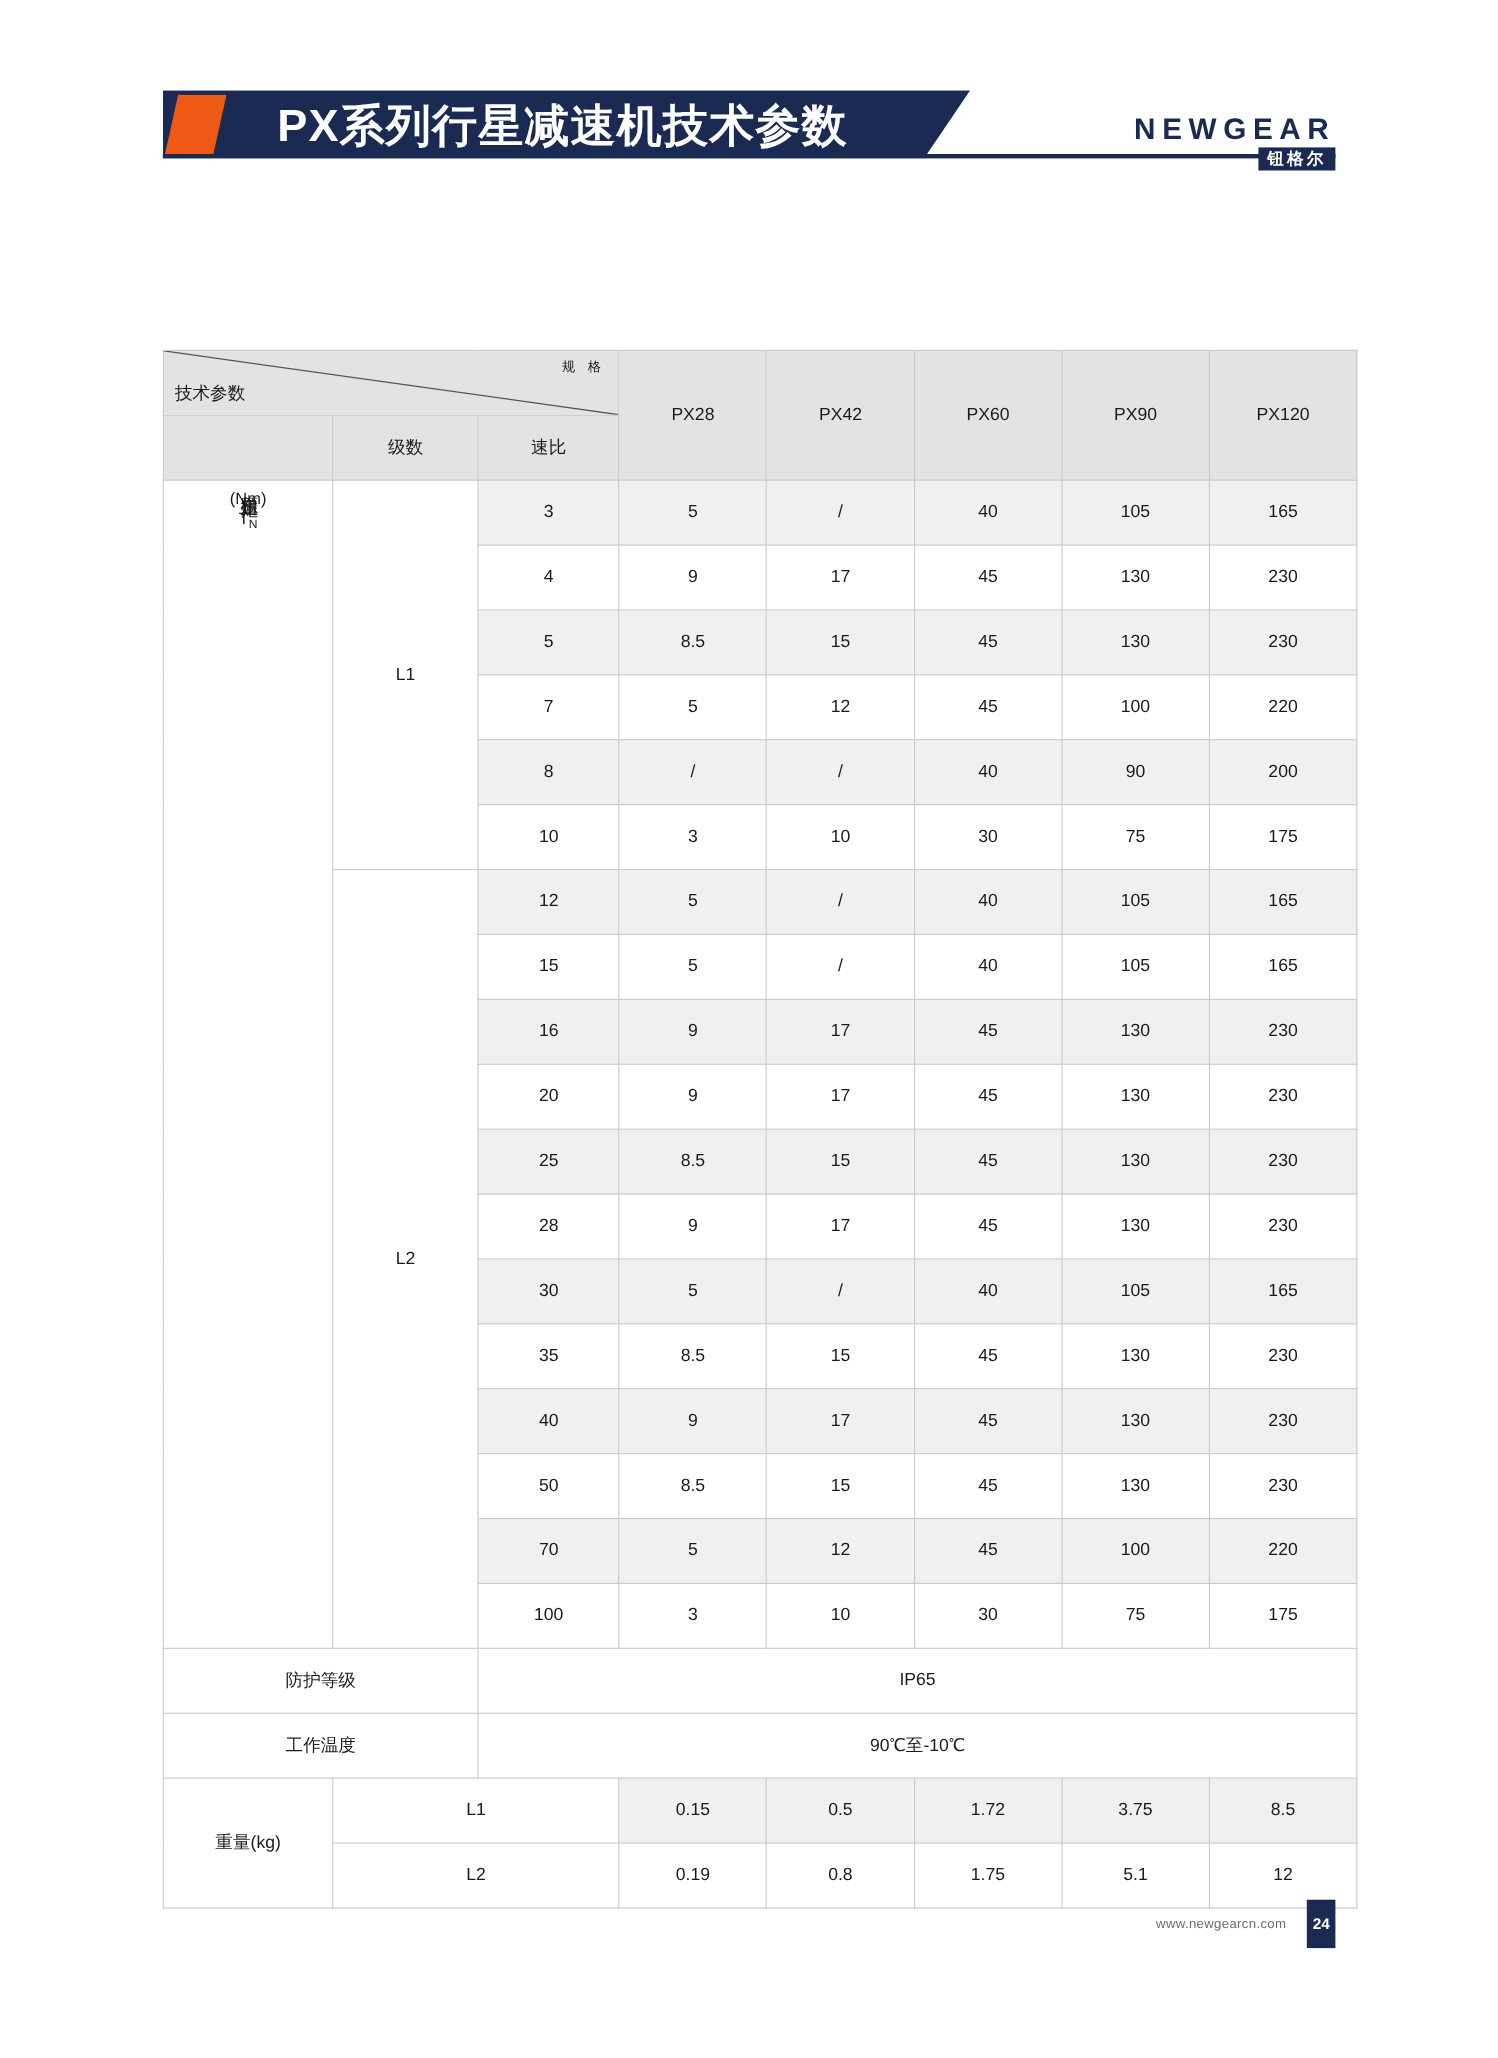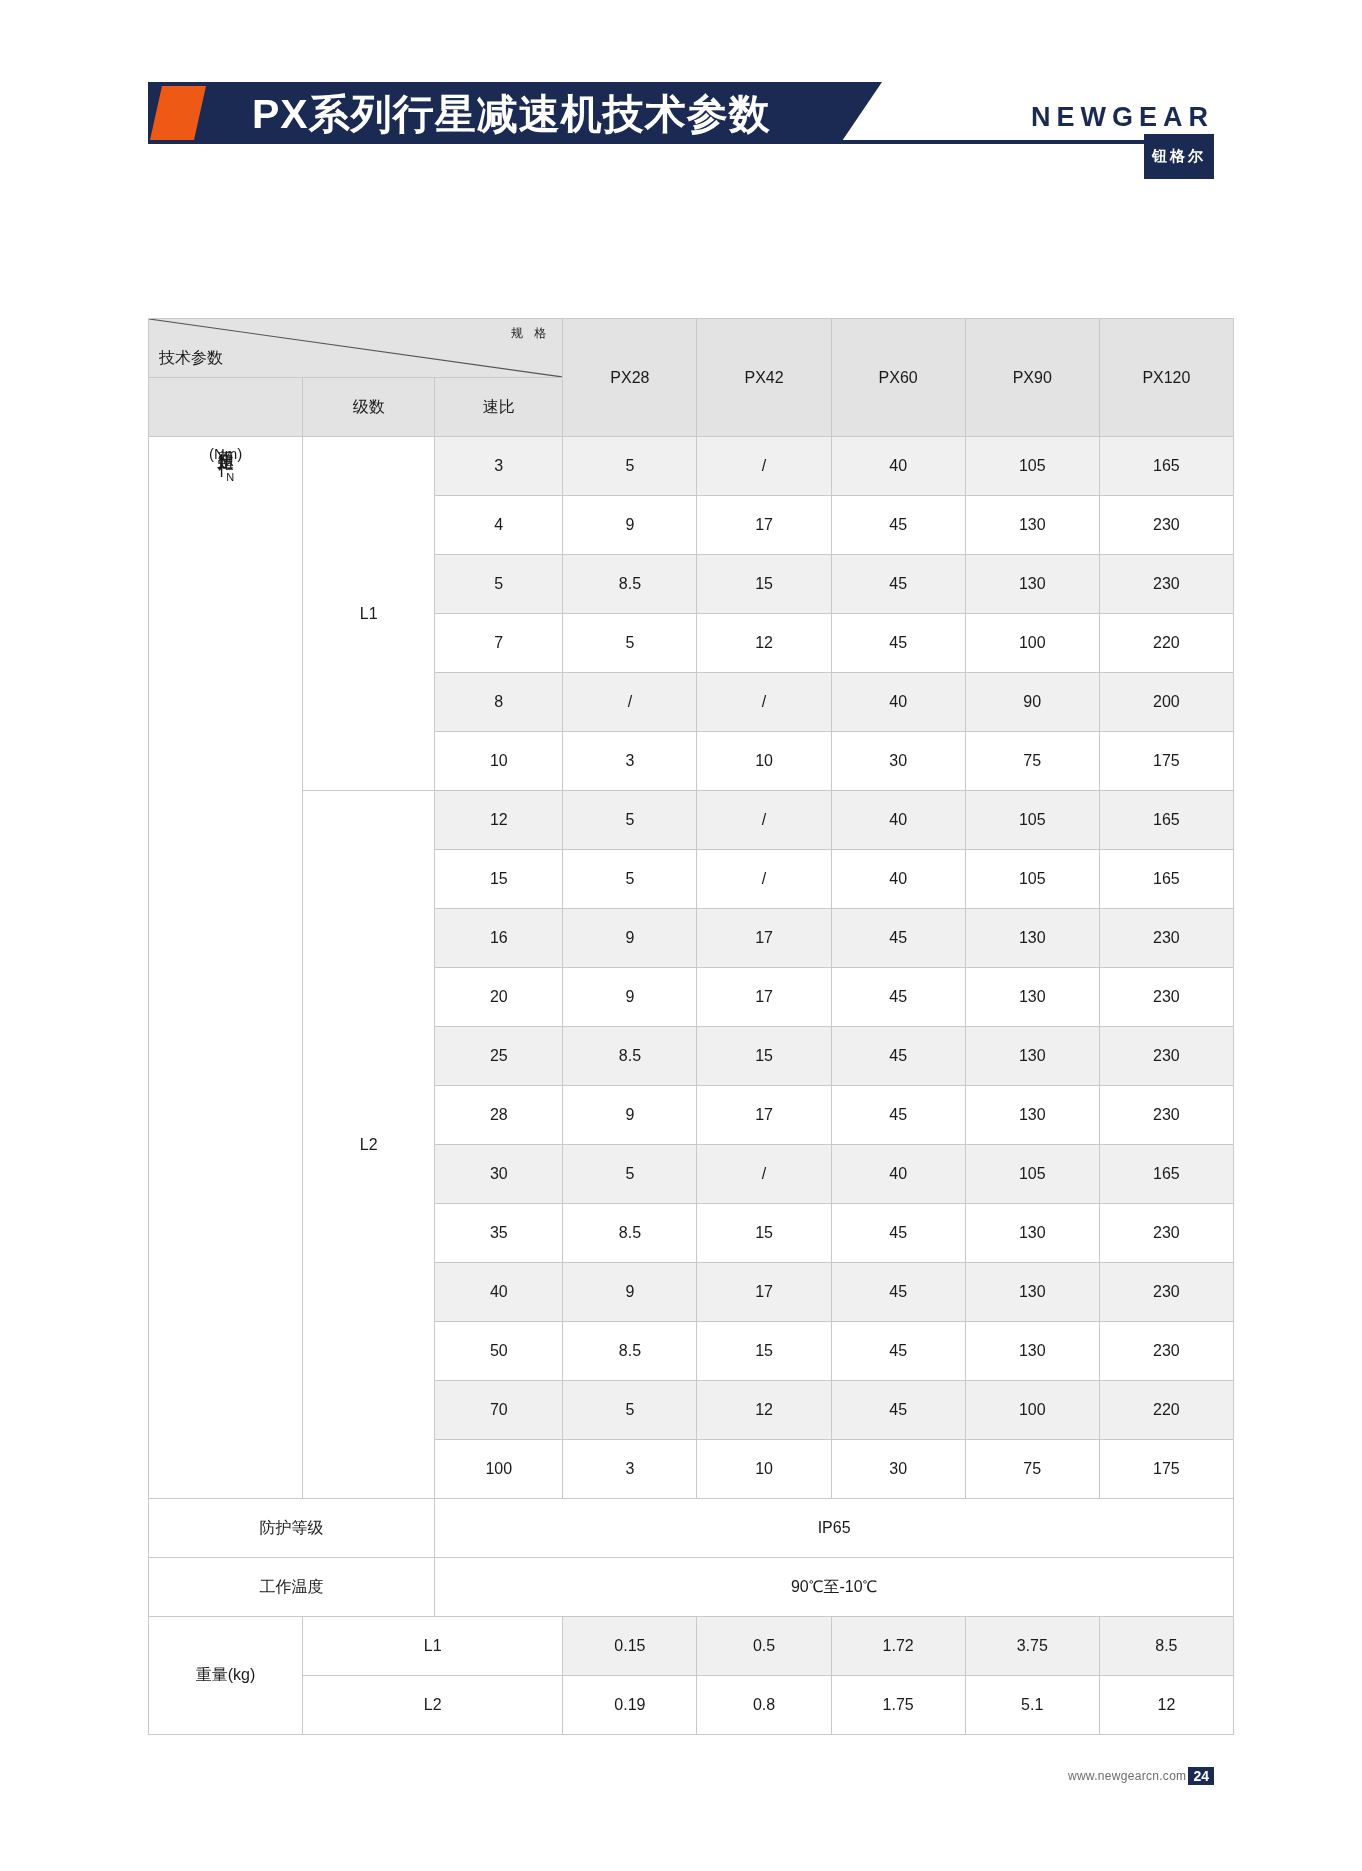--- a/index.html
+++ b/index.html
@@ -76,21 +76,21 @@
     letter-spacing: 6px;
     line-height: 30px;
   }
   .brand-sub {
     margin-top: 2px;
     display: inline-block;
     font-size: 15px;
     font-weight: bold;
     color: #ffffff;
     background: #1b2a52;
-    padding: 13px 8px;
+    padding: 1px 8px;
     letter-spacing: 3px;
   }
 
   
   .table-wrap {
     position: absolute;
     left: 148px;
     top: 318px;
     width: 1086px;
   }
@@ -168,36 +168,36 @@
   }
   .sub {
     font-size: 11px;
     vertical-align: sub;
   }
 
   
   .footer {
     position: absolute;
     right: 148px;
-    bottom: 86px;
+    bottom: 100px;
     display: flex;
     align-items: center;
-    gap: 0;
+    gap: 17px;
   }
   .footer-url {
     font-size: 12px;
     color: #6d6d6d;
     letter-spacing: 0.3px;
   }
   .footer-page {
     background: #1b2a52;
     color: #ffffff;
     font-size: 14px;
     font-weight: bold;
-    padding: 1px 5px;
+    padding: 14px 5px;
     margin-left: 2px;
   }
 </style>
 </head>
 <body>
 
 <div class="header">
   <div class="header-bar"></div>
   <div class="header-accent"></div>
   <div class="header-title">PX系列行星减速机技术参数</div>

